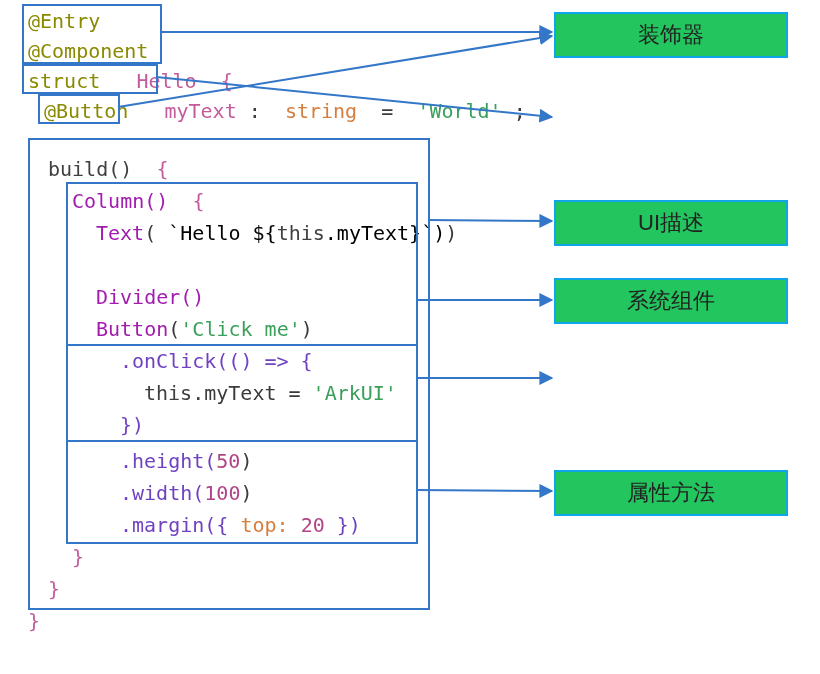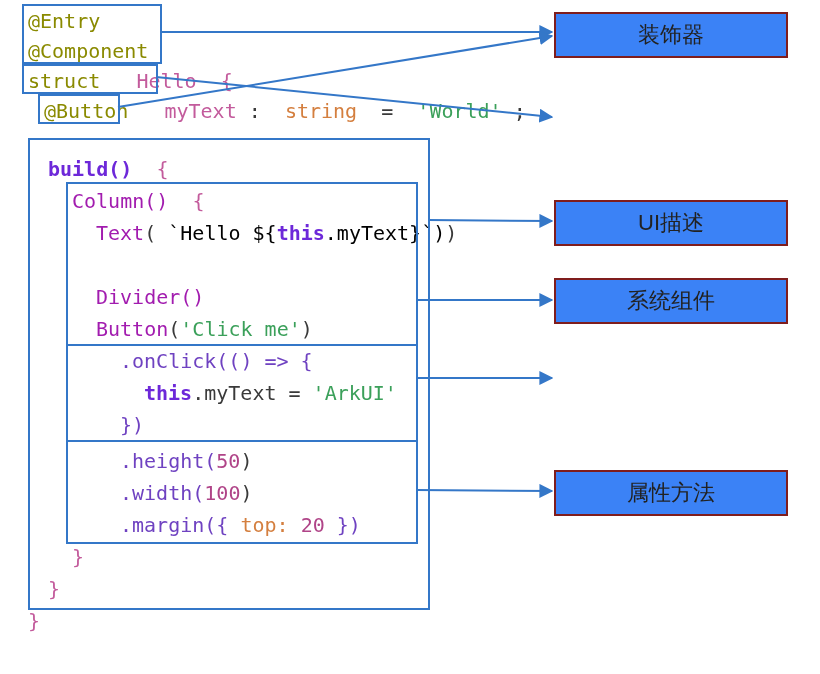--- a/index.html
+++ b/index.html
@@ -6,33 +6,33 @@
   .canvas{position:relative;width:820px;height:674px}
 
   
   .tok-dec  {color:#8a8a00}          
   .tok-name {color:#c35b9c}          
   .tok-type {color:#d47f3f}          
   .tok-str  {color:#3ba05a}          
   .tok-bstr {color:#000}
   .tok-fn   {color:#6f42c1}          
   .tok-cls  {color:#a21caf}          
-  .tok-kw   {color:#6d28d9;font-weight:bold}   
+  .tok-kw   {color:#404040;font-weight:normal}   
   .tok-num  {color:#b04488}
   .tok-brc  {color:#c35b9c}
   .tok-pl   {color:#3a3a3a}
 
   .code-line{position:absolute;white-space:nowrap;line-height:30px}
 
   
   .blue-box{position:absolute;border:2px solid #3477c8;background:transparent}
 
   
-  .label-box{position:absolute;width:230px;height:42px;border:2px solid #7f1d1d;
-             background:#3b82f6;text-align:center;line-height:42px;
+  .label-box{position:absolute;width:230px;height:42px;border:2px solid #0ea5e9;
+             background:#22c55e;text-align:center;line-height:42px;
              font-family:"PingFang SC","Microsoft YaHei",sans-serif;font-size:22px;color:#222}
 
   
   svg.arrows{position:absolute;left:0;top:0;width:820px;height:674px;pointer-events:none}
 </style>
 </head>
 <body>
 
 <div class="canvas">
 

